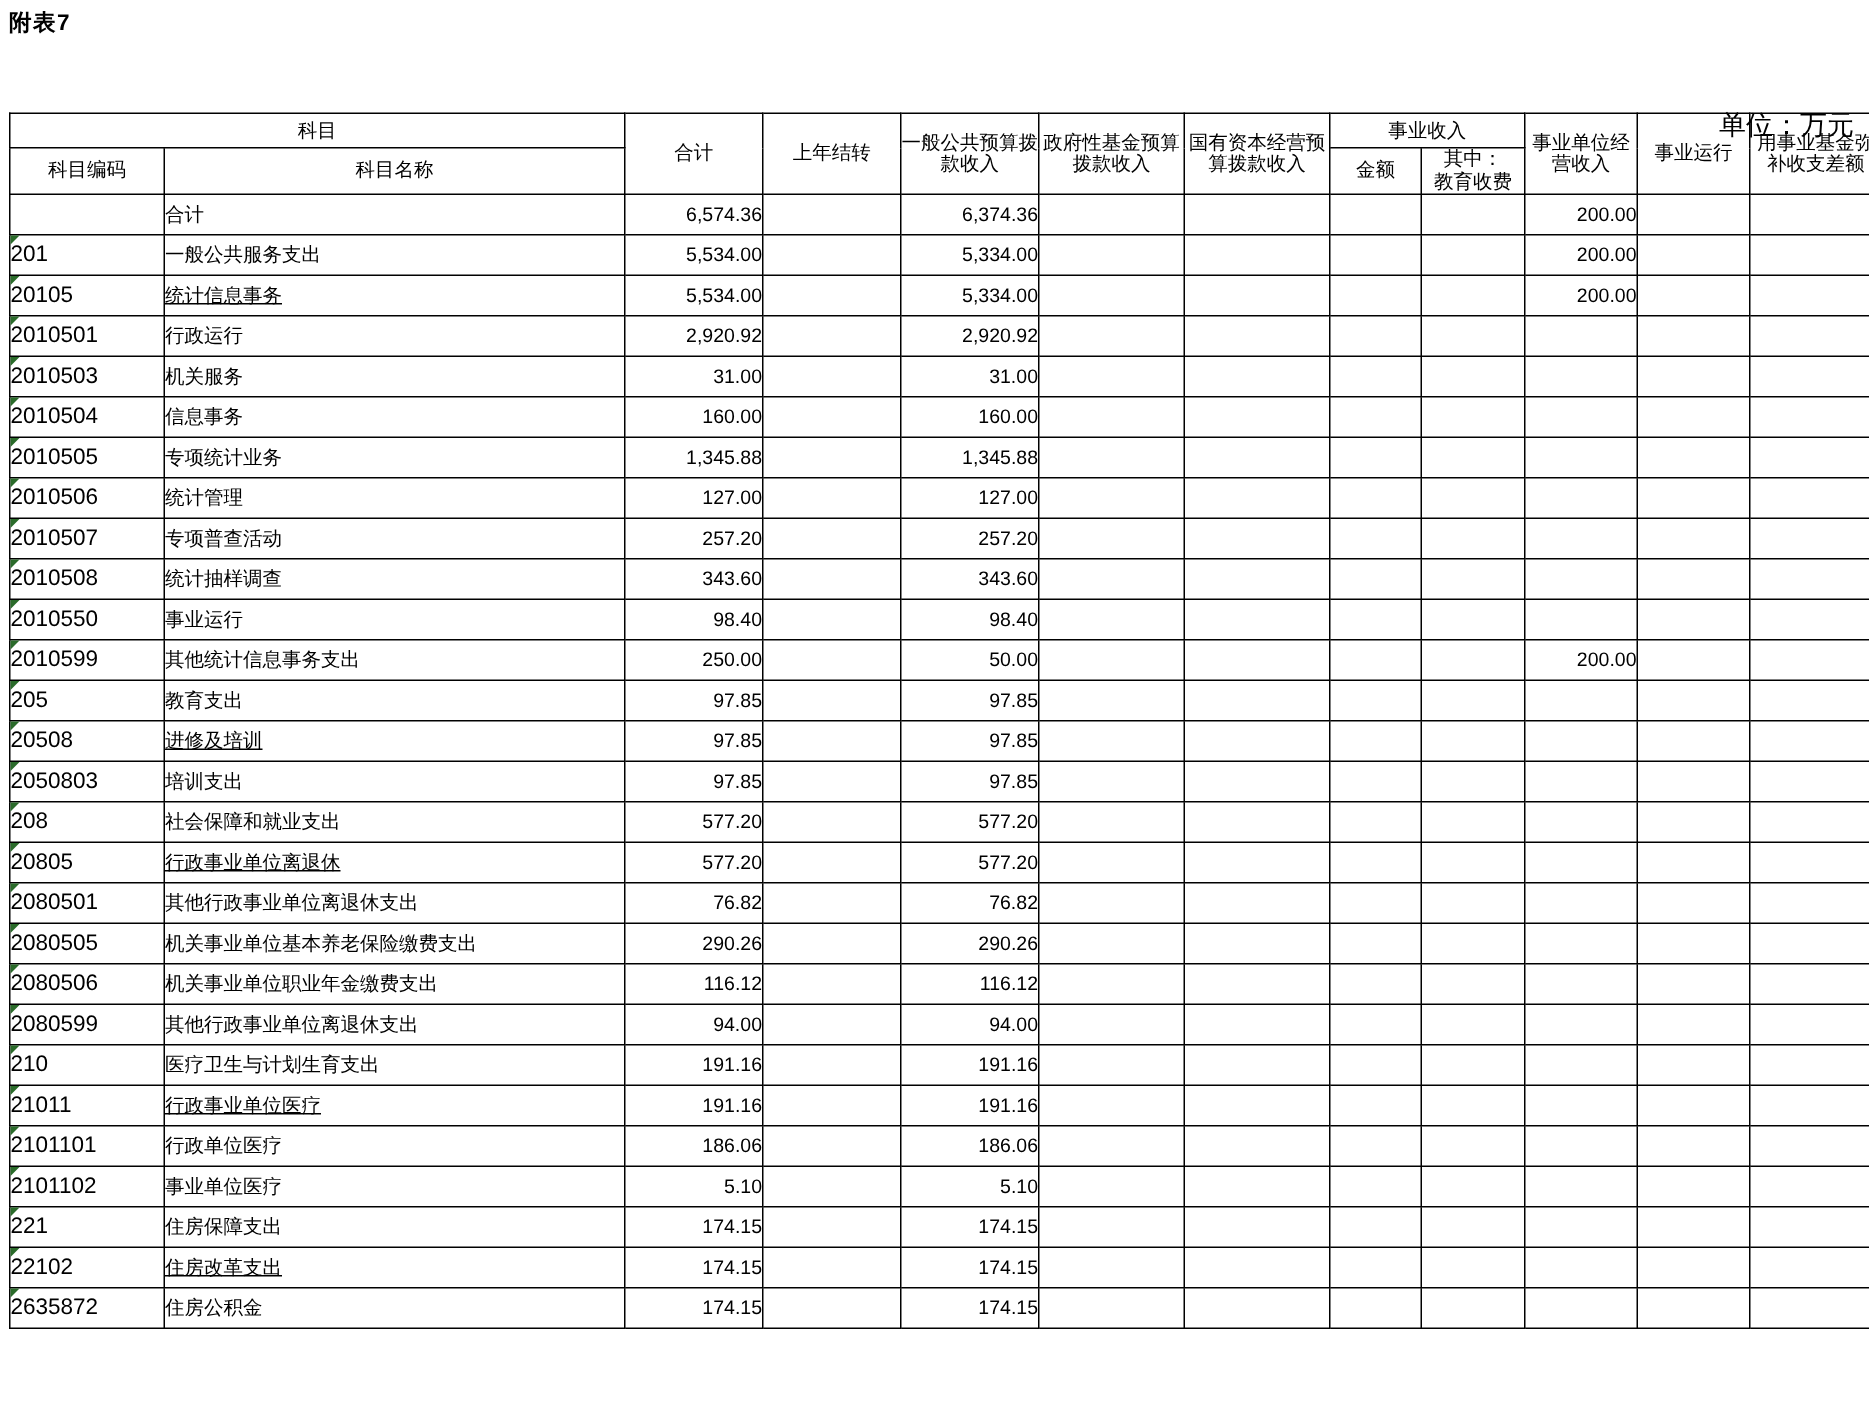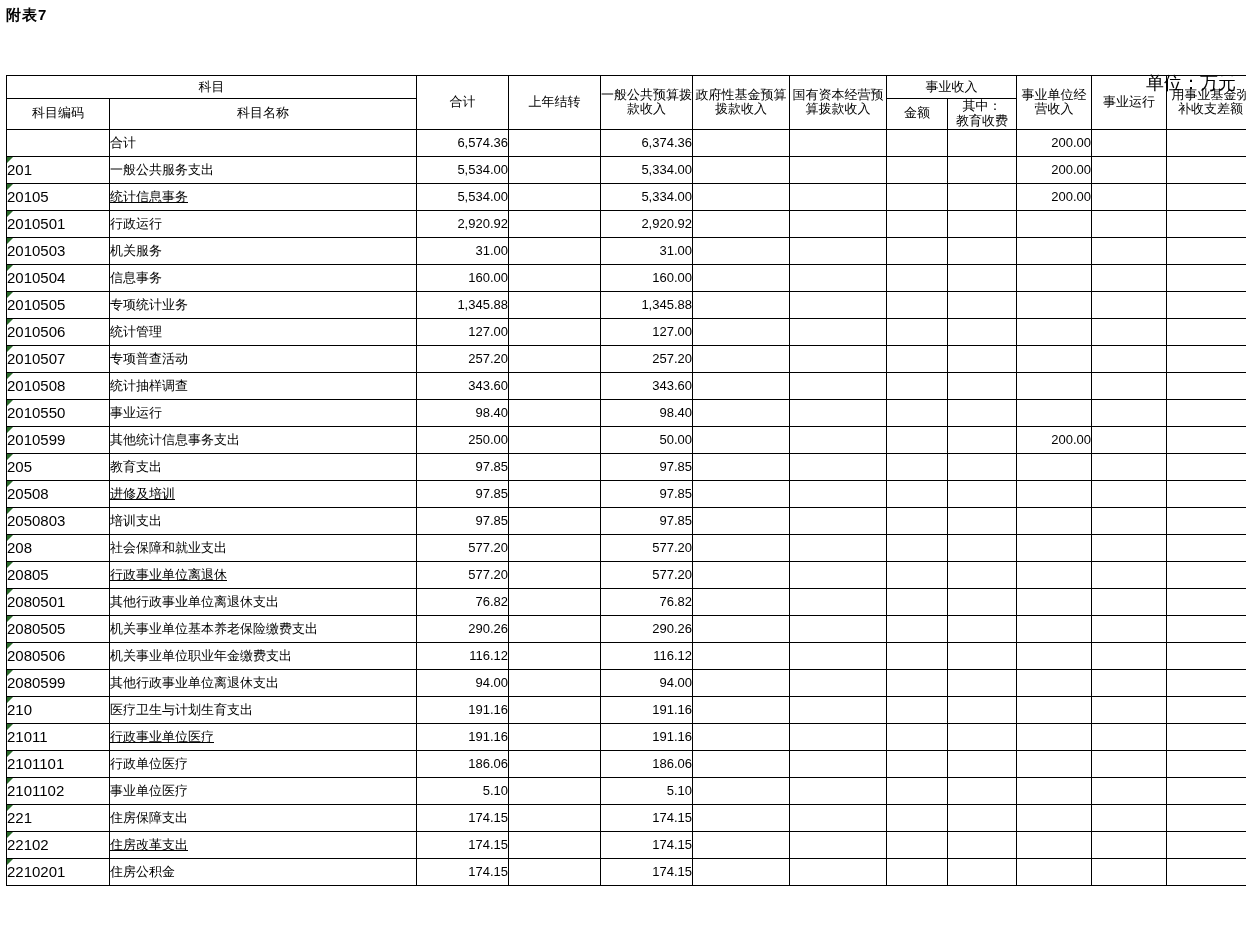--- a/index.html
+++ b/index.html
@@ -537,21 +537,21 @@
             <td class="num">174.15</td>
             <td class="num"></td>
             <td class="num"></td>
             <td class="num"></td>
             <td class="num"></td>
             <td class="num"></td>
             <td class="num"></td>
             <td class="num"></td>
           </tr>
           <tr>
-            <td class="code code-ind2 marker">2210201</td>
+            <td class="code code-ind2 marker">2635872</td>
             <td class="name ind2">住房公积金</td>
             <td class="num">174.15</td>
             <td class="num"></td>
             <td class="num">174.15</td>
             <td class="num"></td>
             <td class="num"></td>
             <td class="num"></td>
             <td class="num"></td>
             <td class="num"></td>
             <td class="num"></td>

